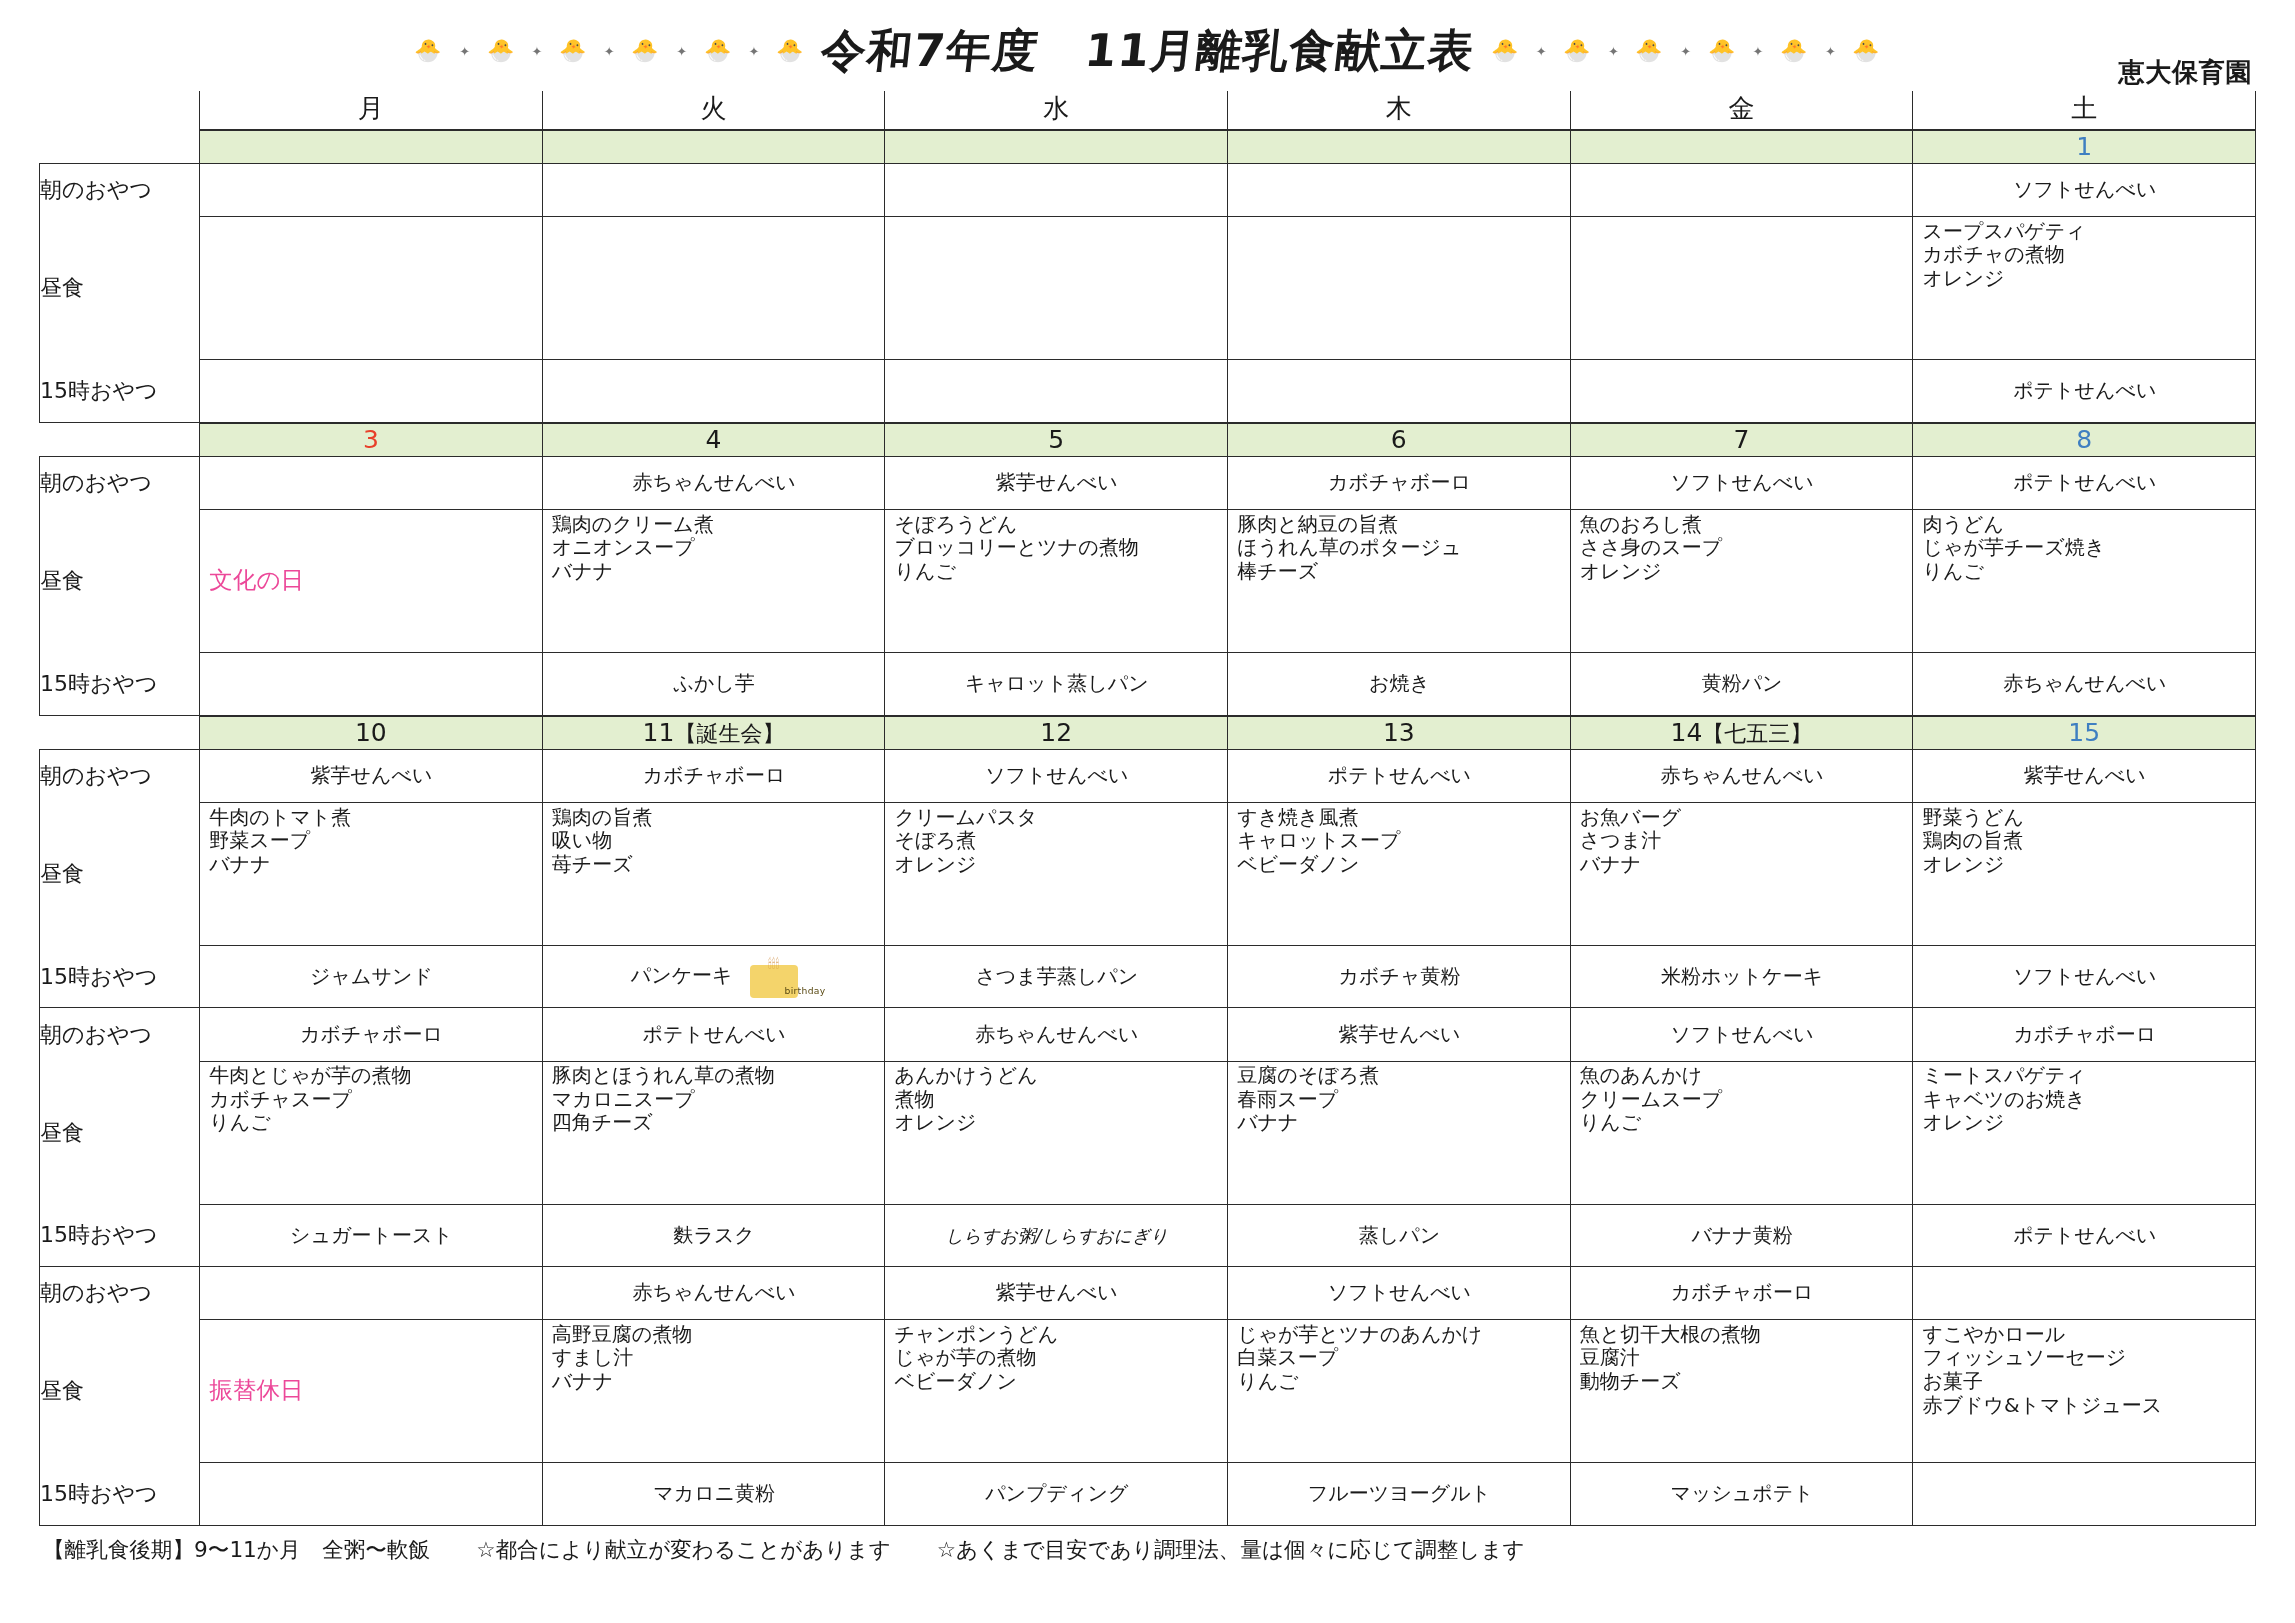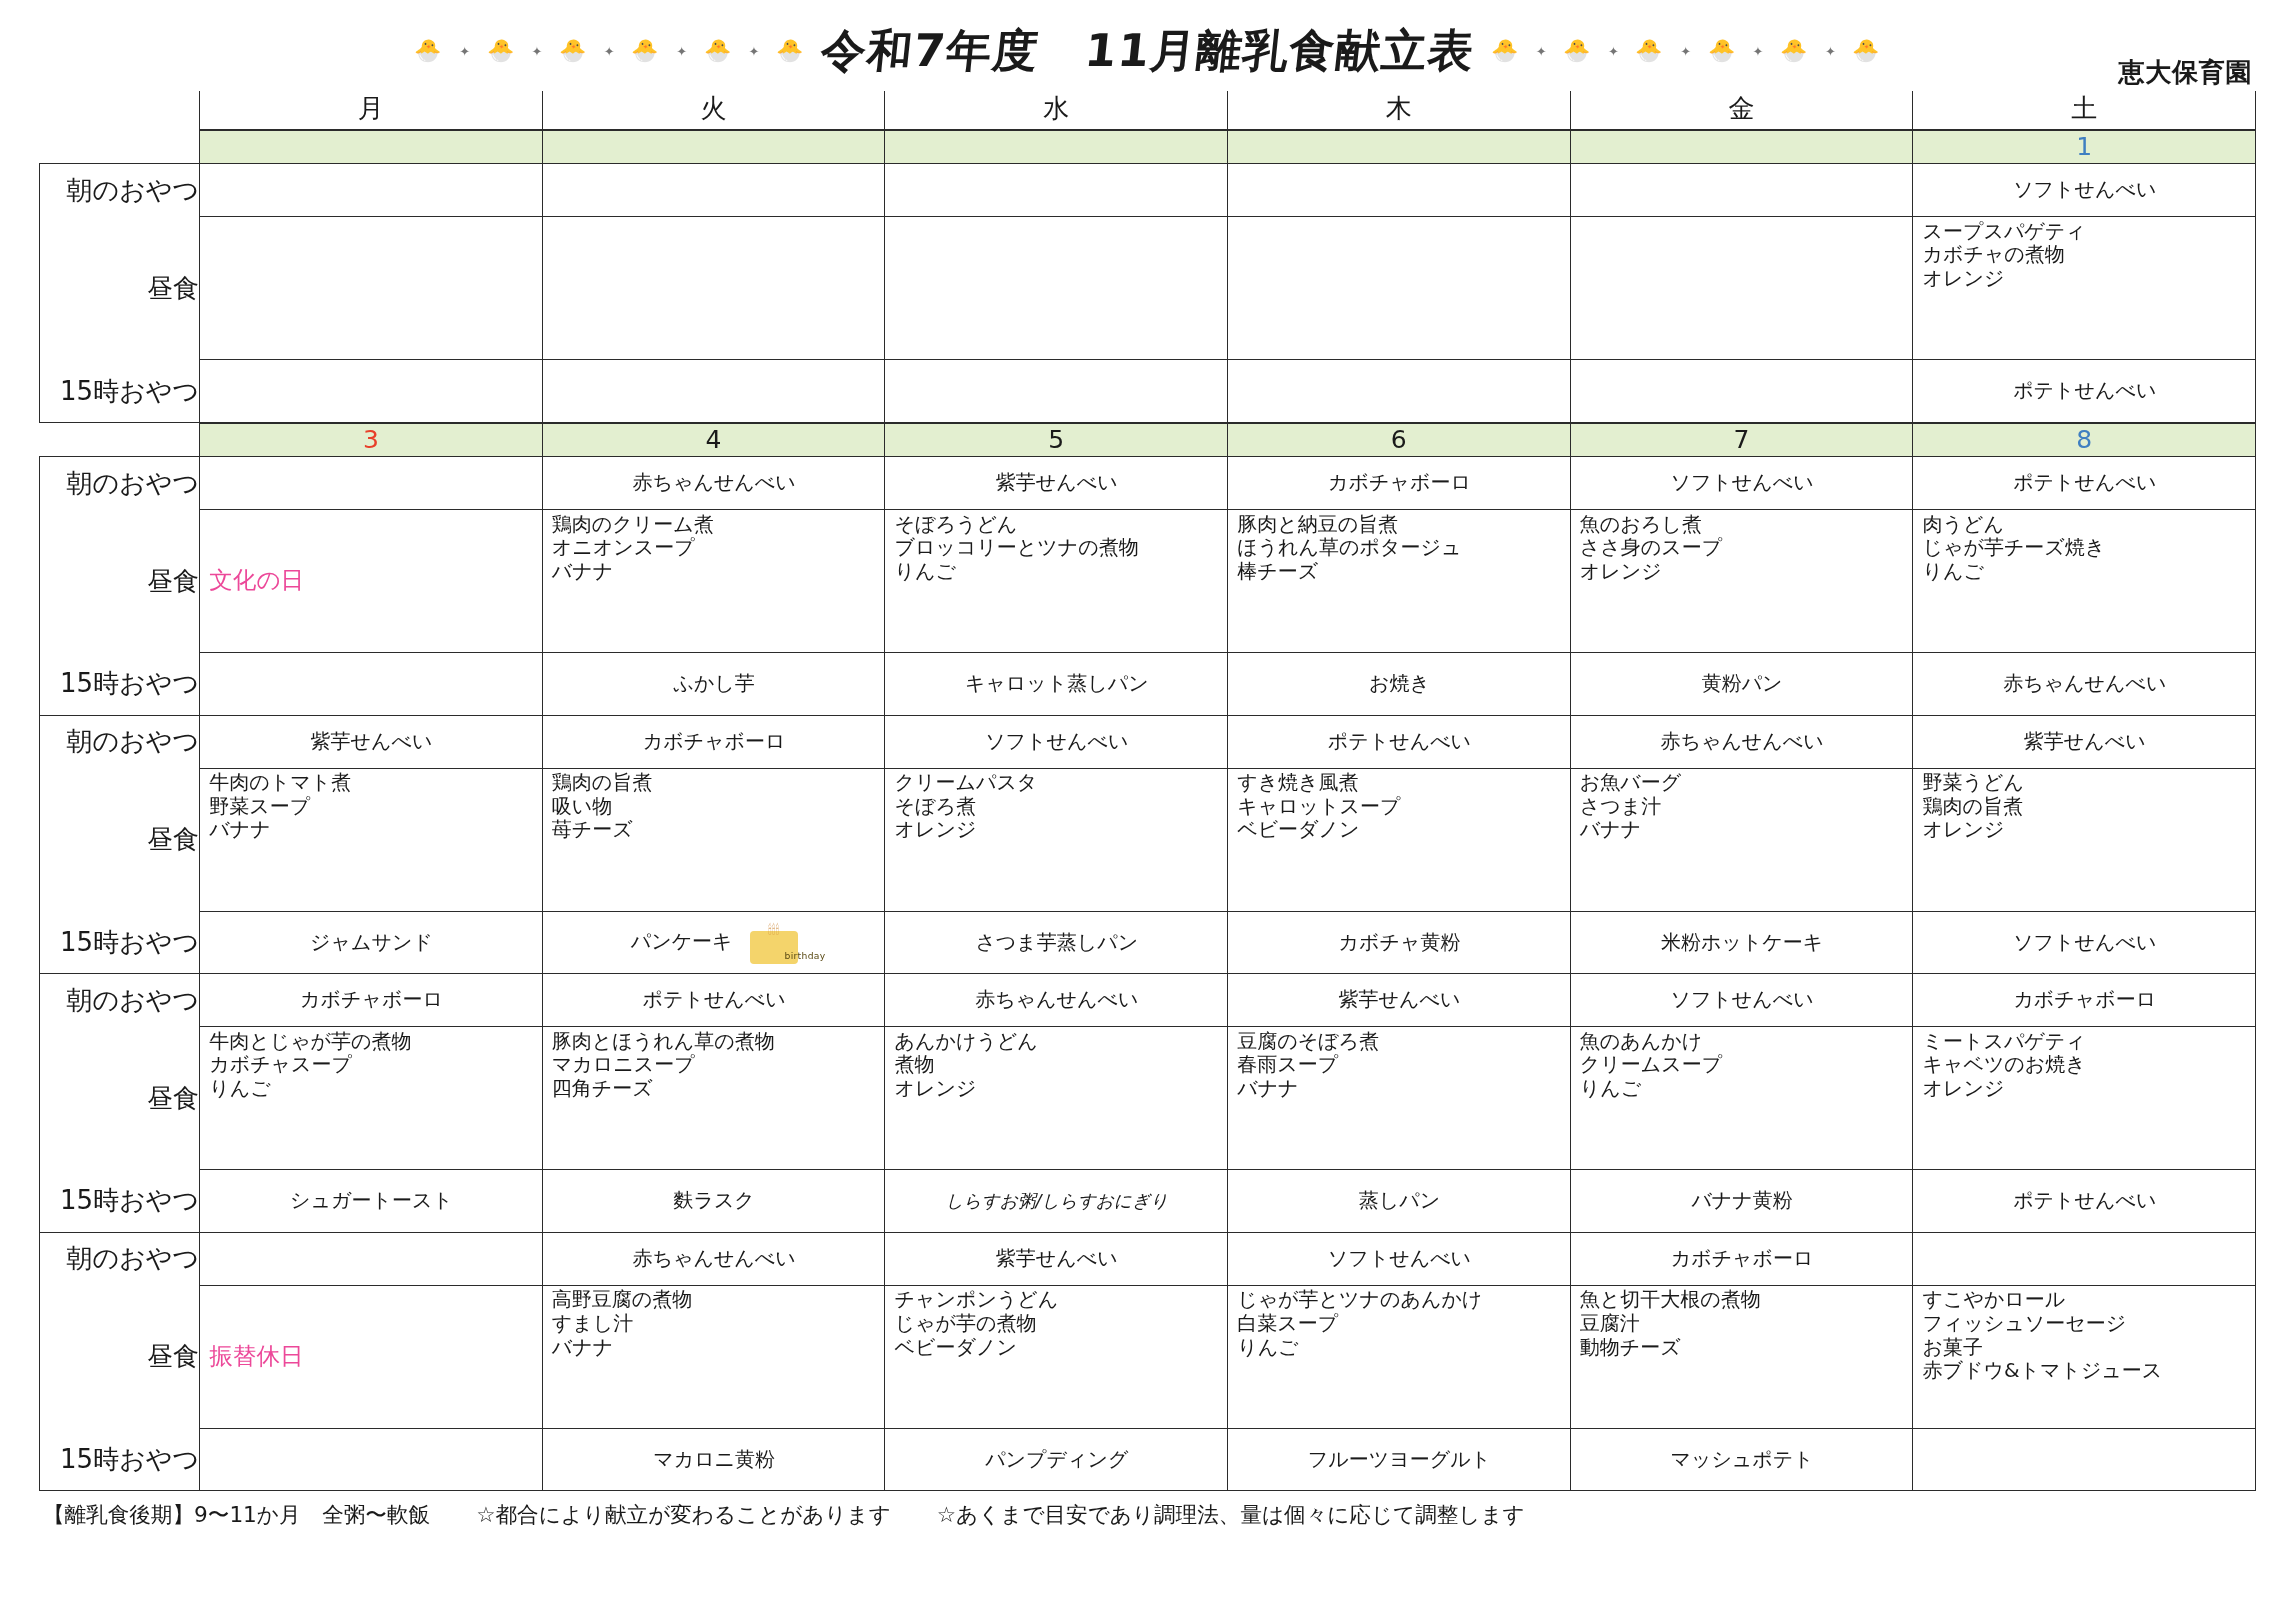--- a/index.html
+++ b/index.html
@@ -48,21 +48,21 @@
     background:#e3efd0;height:31px;text-align:center;font-size:25px;
     padding:1.3px 0 0 0;
     border-bottom:0.7px dashed #555;
   }
   .datecell .d{display:inline-block;}
   .datecell .note{font-size:22px;}
   .red{color:#e8402a;}
   .blue{color:#3f7fc1;}
 
   .rowlab{
-    text-align:right;font-size:26px;vertical-align:middle;
+    text-align:left;font-size:22px;vertical-align:middle;
     border-right:1.3px solid #2b2b2b;
   }
 
   .cell{padding:2.6px 7.9px 2.6px 9.2px;line-height:1.18;font-size:20px;}
   .cell.center{text-align:center;}
   .cell.mid{vertical-align:middle;}
   .cell .ln{white-space:nowrap;}
   .cell .small{font-size:17.7px;font-style:italic;}
 
   .dash-b{border-bottom:1.3px dashed #555;}
@@ -244,20 +244,29 @@
         </tr>
         <tr>
           <td class="rowlab" style="border-top: none;">15時おやつ</td>
           <td class="cell center snack15 mid"><span></span></td>
           <td class="cell center snack15 mid"><span>ふかし芋</span></td>
           <td class="cell center snack15 mid"><span>キャロット蒸しパン</span></td>
           <td class="cell center snack15 mid"><span>お焼き</span></td>
           <td class="cell center snack15 mid"><span>黄粉パン</span></td>
           <td class="cell center snack15 mid"><span>赤ちゃんせんべい</span></td>
         </tr>
+        <tr class="weeksep">
+          <td class="rowlab" style="border-top: none; border-right: 1.3px solid rgb(43, 43, 43); border-bottom: none; border-left: none; border-image: initial;"></td>
+          <td class="datecell"><span class="d ">10</span></td>
+          <td class="datecell"><span class="d ">11</span><span class="note ">【誕生会】</span></td>
+          <td class="datecell"><span class="d ">12</span></td>
+          <td class="datecell"><span class="d ">13</span></td>
+          <td class="datecell"><span class="d ">14</span><span class="note ">【七五三】</span></td>
+          <td class="datecell"><span class="d blue">15</span></td>
+        </tr>
         <tr>
           <td class="rowlab" style="border-bottom: none;">朝のおやつ</td>
           <td class="cell center snack mid dash-b">紫芋せんべい</td>
           <td class="cell center snack mid dash-b">カボチャボーロ</td>
           <td class="cell center snack mid dash-b">ソフトせんべい</td>
           <td class="cell center snack mid dash-b">ポテトせんべい</td>
           <td class="cell center snack mid dash-b">赤ちゃんせんべい</td>
           <td class="cell center snack mid dash-b">紫芋せんべい</td>
         </tr>
         <tr>

